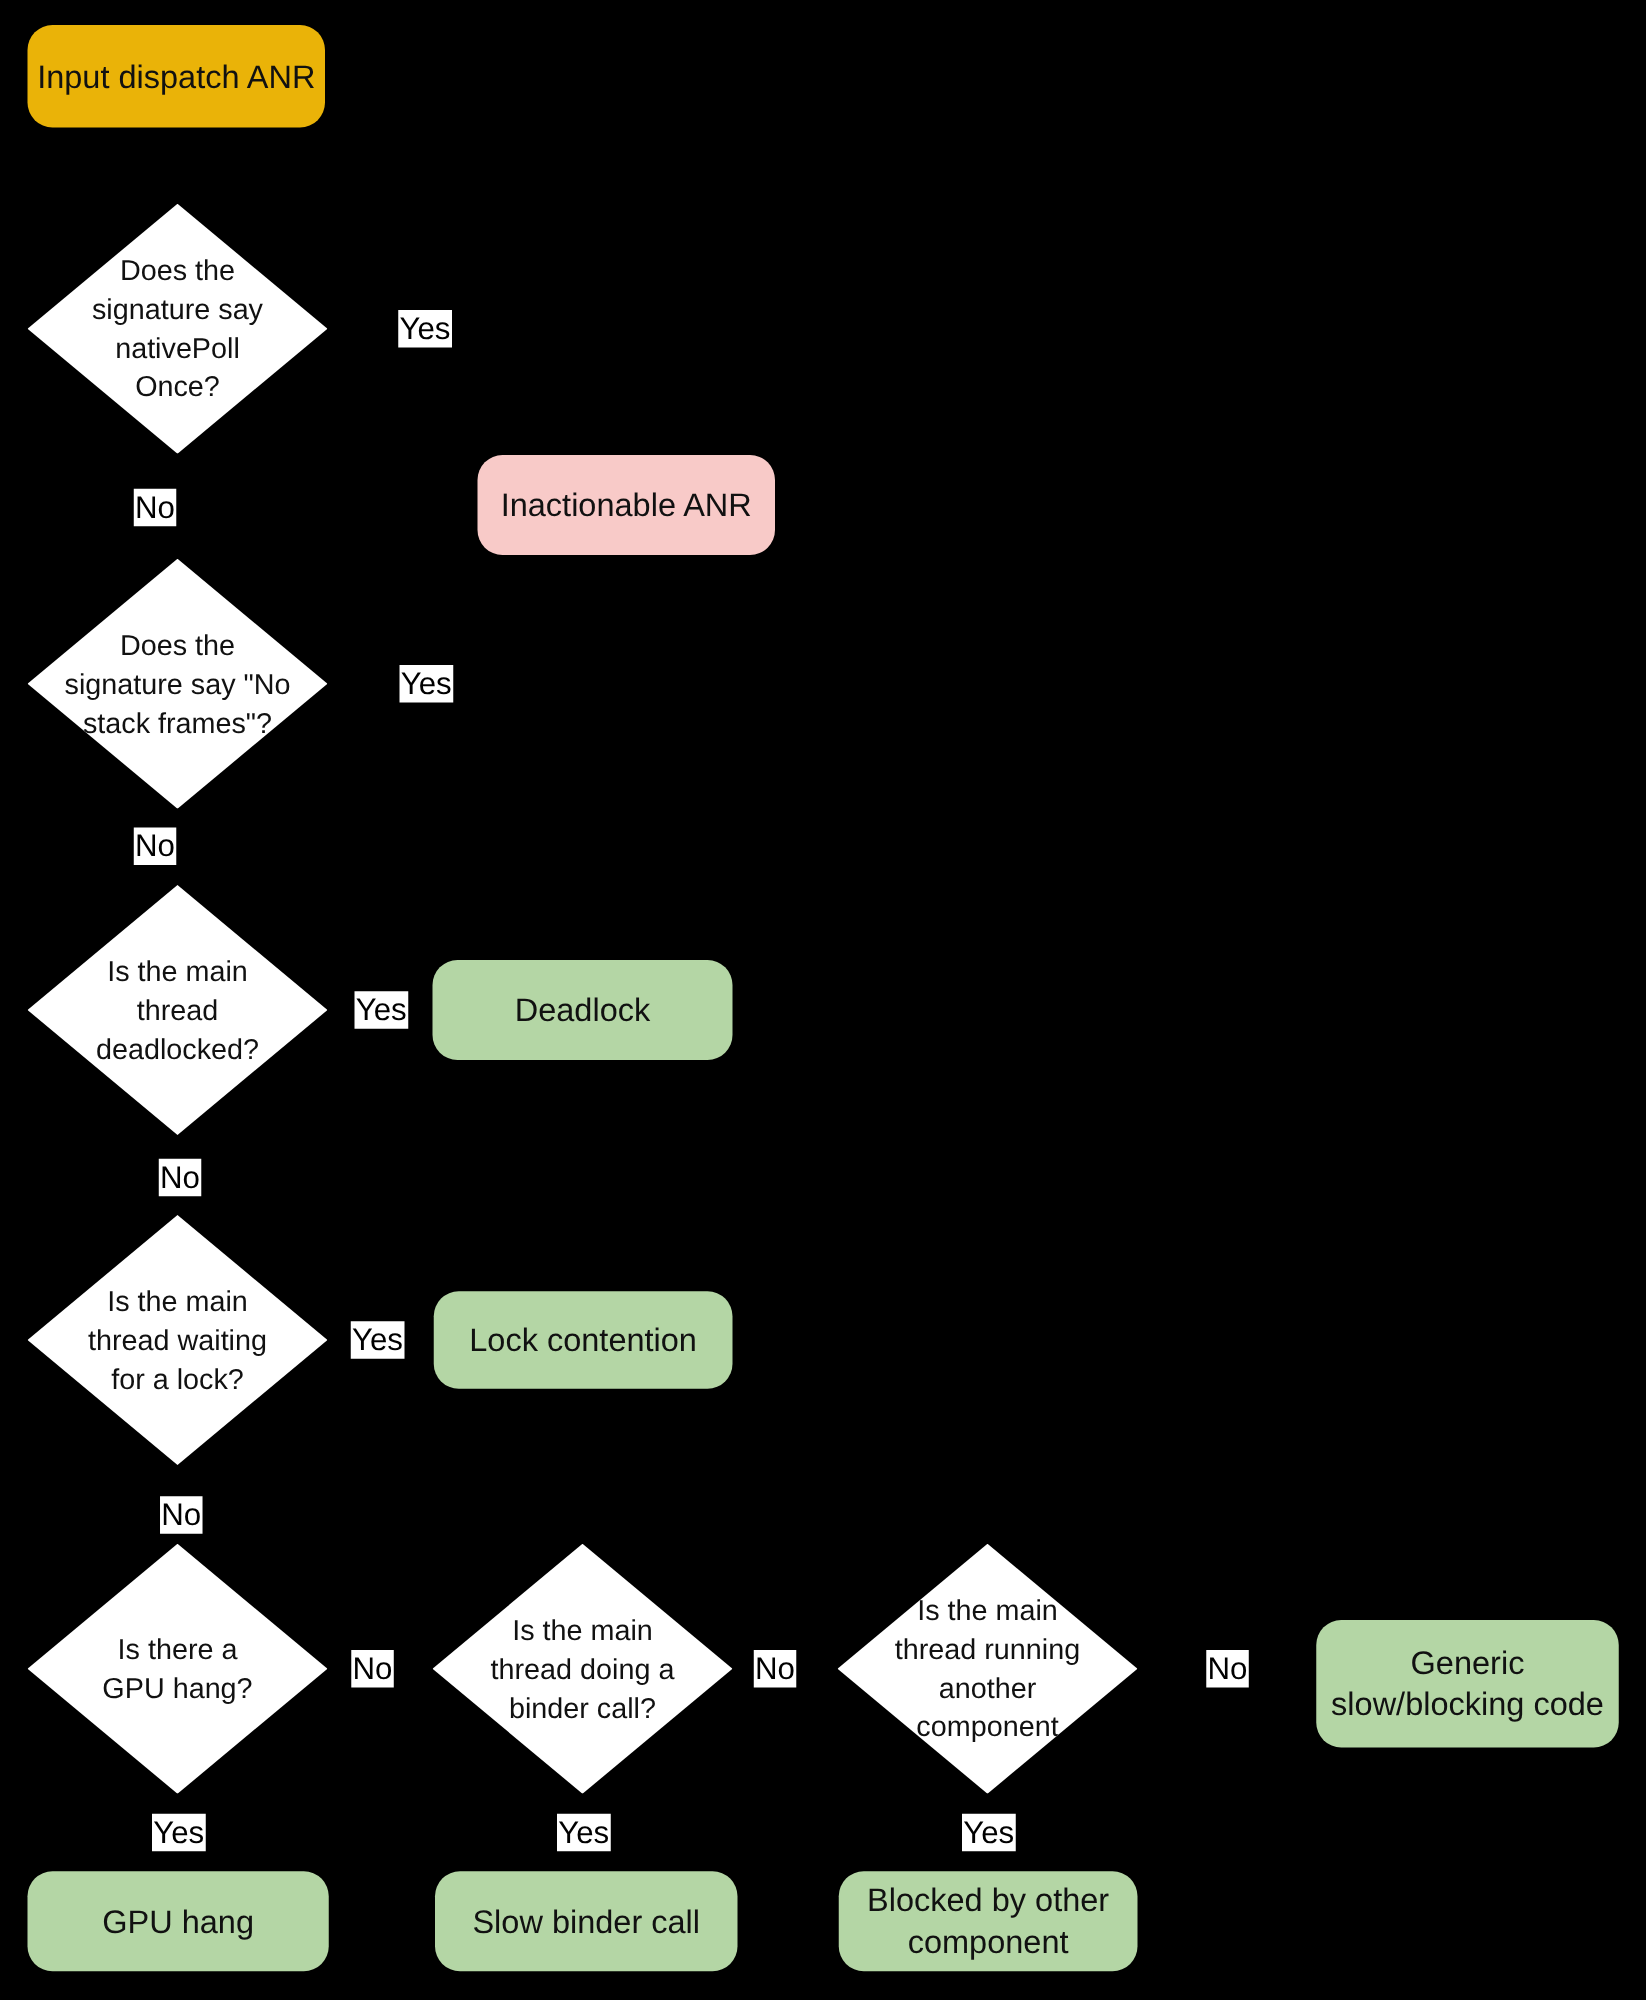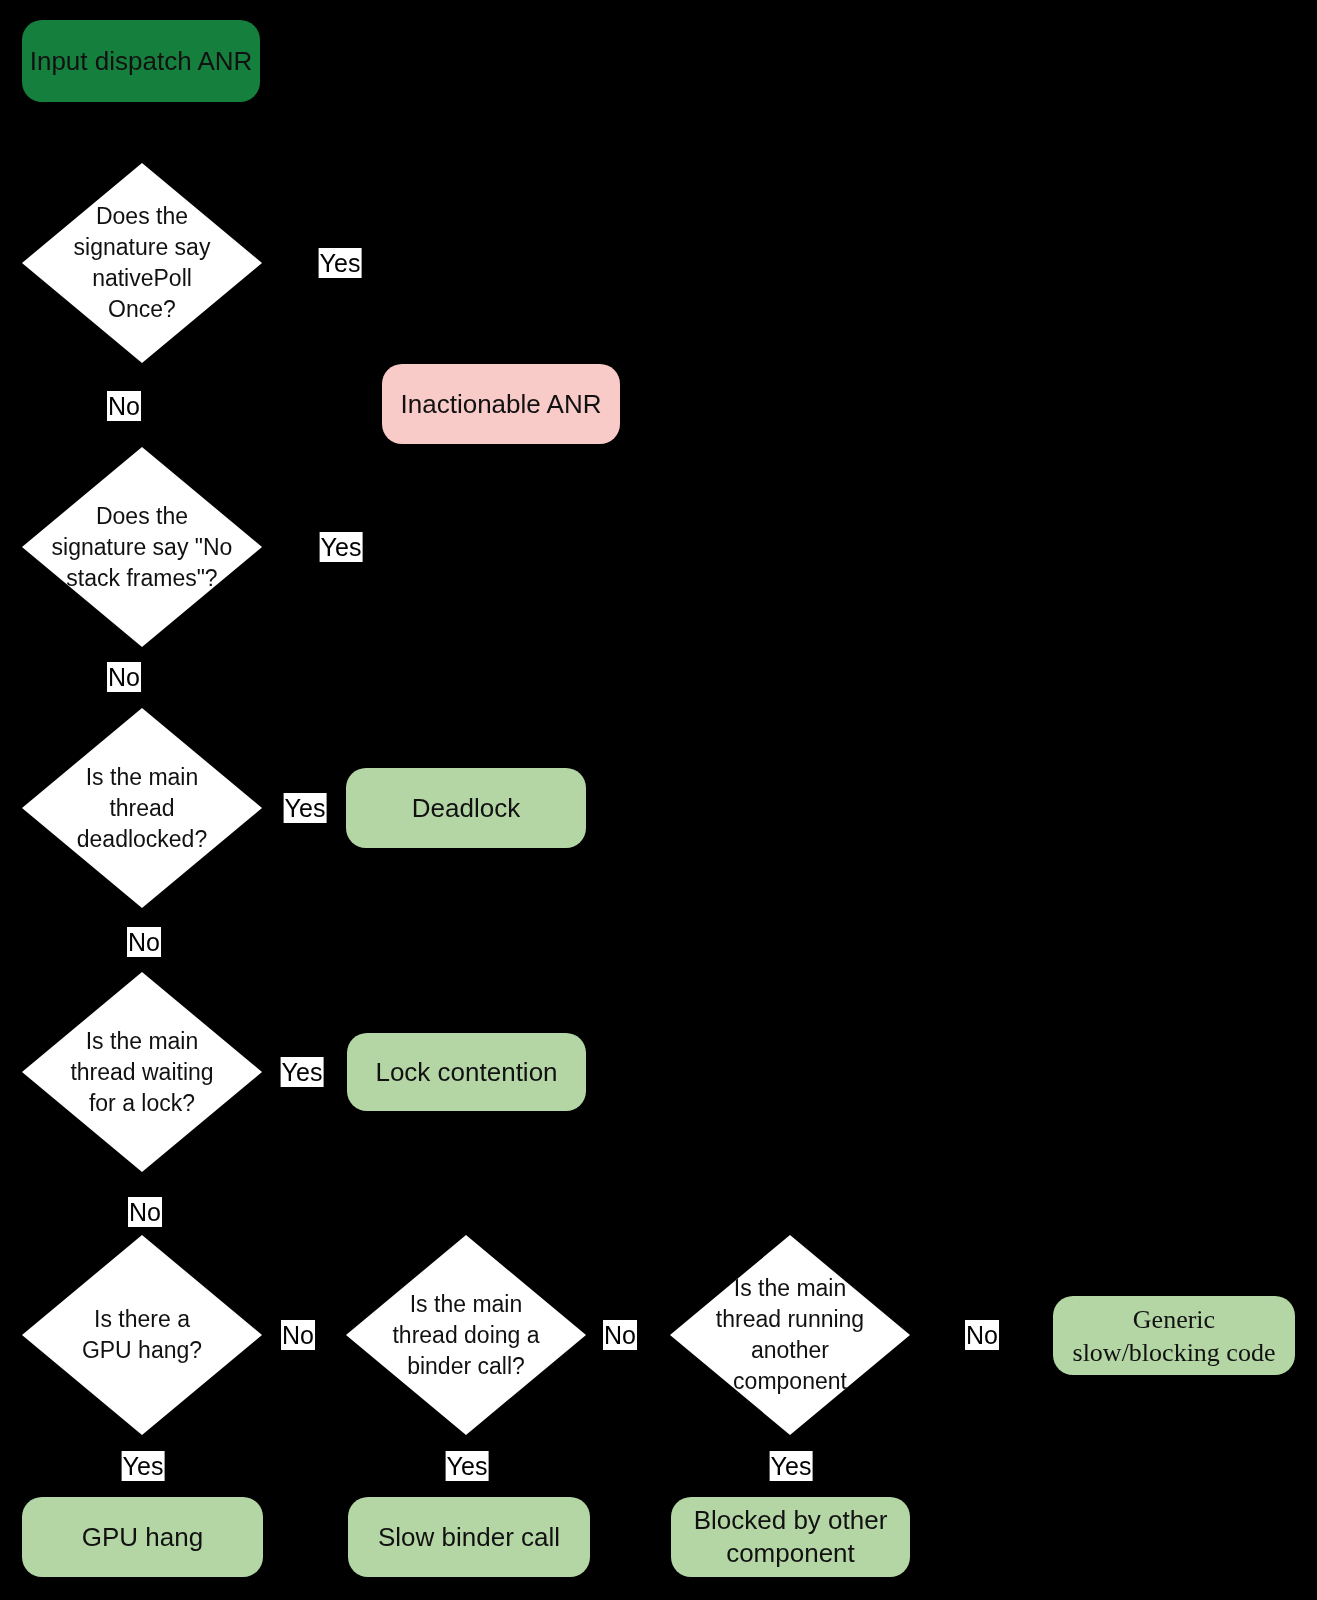--- a/index.html
+++ b/index.html
@@ -18,21 +18,21 @@
     text-align: center;
     white-space: pre-line;
     color: #111111;
     box-sizing: border-box;
   }
   .rbox {
     border-radius: 20px;
     font-size: 26px;
     line-height: 33px;
   }
-  .fill-white { background: #15803d; }
+  .fill-white { background: #eab308; }
   .fill-bad   { background: #f8cac8; margin-left: 36px; }
   .fill-good  { background: #b4d6a5; }
   .diamond {
     background: #ffffff;
     clip-path: polygon(50% 0%, 100% 50%, 50% 100%, 0% 50%);
     width: 240px; height: 200px;
     font-size: 23px;
     line-height: 31px;
   }
   .chip {
@@ -71,21 +71,21 @@
 thread doing a
 binder call?</div>
 <div class="node diamond" style="left:670px; top:1235px;">Is the main
 thread running
 another
 component</div>
 
 <div class="node rbox fill-bad" style="left:346px; top:364px; width:238px; height:80px;">Inactionable ANR</div>
 <div class="node rbox fill-good" style="left:346px; top:768px; width:240px; height:80px;">Deadlock</div>
 <div class="node rbox fill-good" style="left:347px; top:1033px; width:239px; height:78px;text-align:right;">Lock contention</div>
-<div class="node rbox fill-good" style="left:1053px; top:1296px; width:242px; height:79px;font-family:Liberation Serif, serif;">Generic
+<div class="node rbox fill-good" style="left:1053px; top:1296px; width:242px; height:102px;">Generic
 slow/blocking code</div>
 <div class="node rbox fill-good" style="left:22px; top:1497px; width:241px; height:80px;">GPU hang</div>
 <div class="node rbox fill-good" style="left:348px; top:1497px; width:242px; height:80px;text-align:center;">Slow binder call</div>
 <div class="node rbox fill-good" style="left:671px; top:1497px; width:239px; height:80px;text-align:center;">Blocked by other
 component</div>
 
 <div class="chip" style="left:340px; top:263px;">Yes</div>
 <div class="chip" style="left:124px; top:406px;">No</div>
 
 <div class="chip" style="left:341px; top:547px;">Yes</div>

